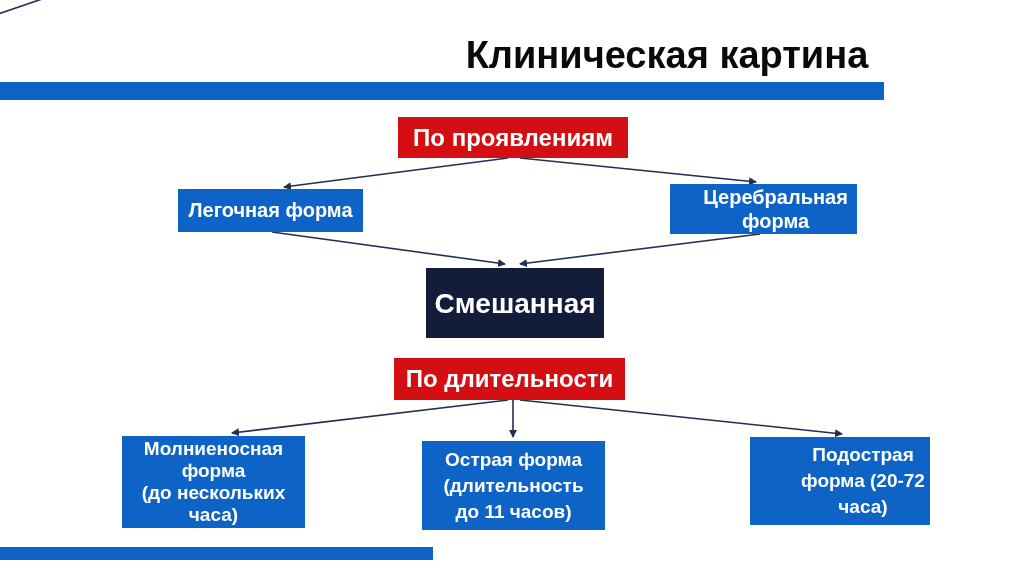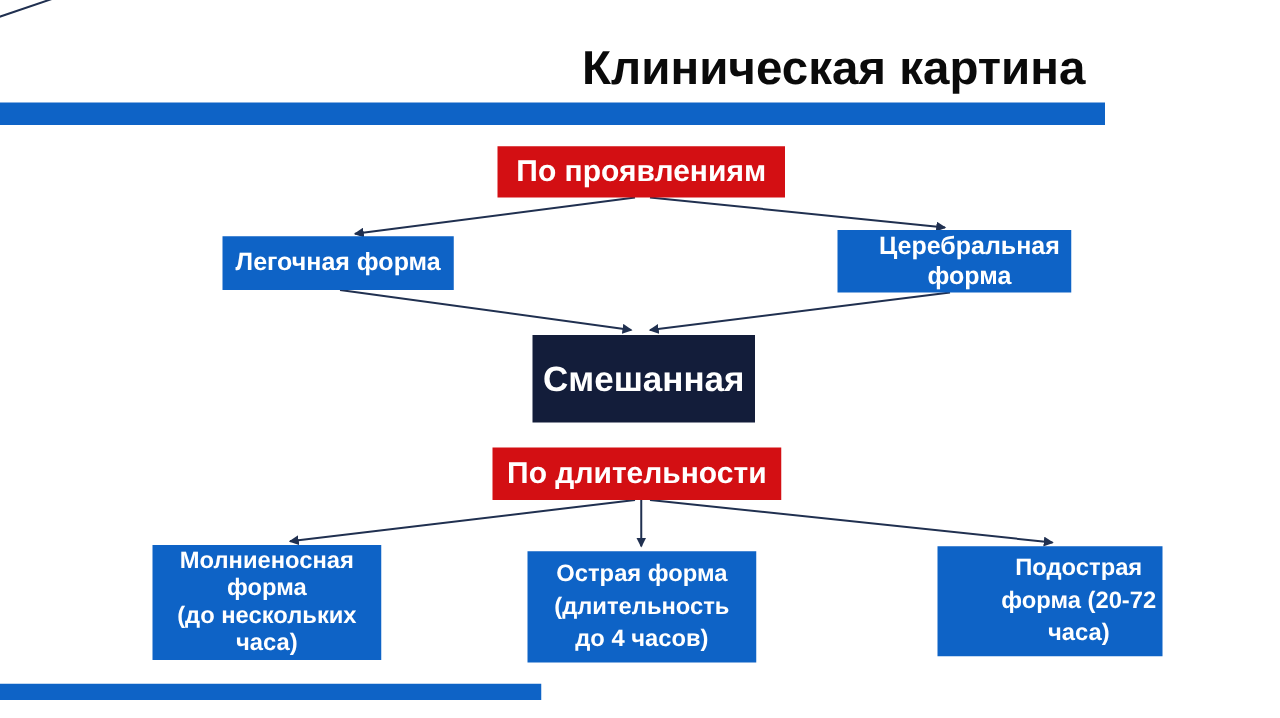--- a/index.html
+++ b/index.html
@@ -127,21 +127,21 @@
   <div class="box blue-box small-box" id="box-fulminant">
     <span class="ln">Молниеносная</span>
     <span class="ln">форма</span>
     <span class="ln">(до нескольких</span>
     <span class="ln">часа)</span>
   </div>
 
   <div class="box blue-box small-box" id="box-acute">
     <span class="ln">Острая форма</span>
     <span class="ln">(длительность</span>
-    <span class="ln">до 4 часов)</span>
+    <span class="ln">до 11 часов)</span>
   </div>
 
   <div class="box blue-box small-box" id="box-subacute">
     <span class="ln">Подострая</span>
     <span class="ln">форма (20-72</span>
     <span class="ln">часа)</span>
   </div>
 
   <div class="bottom-bar"></div>
 

